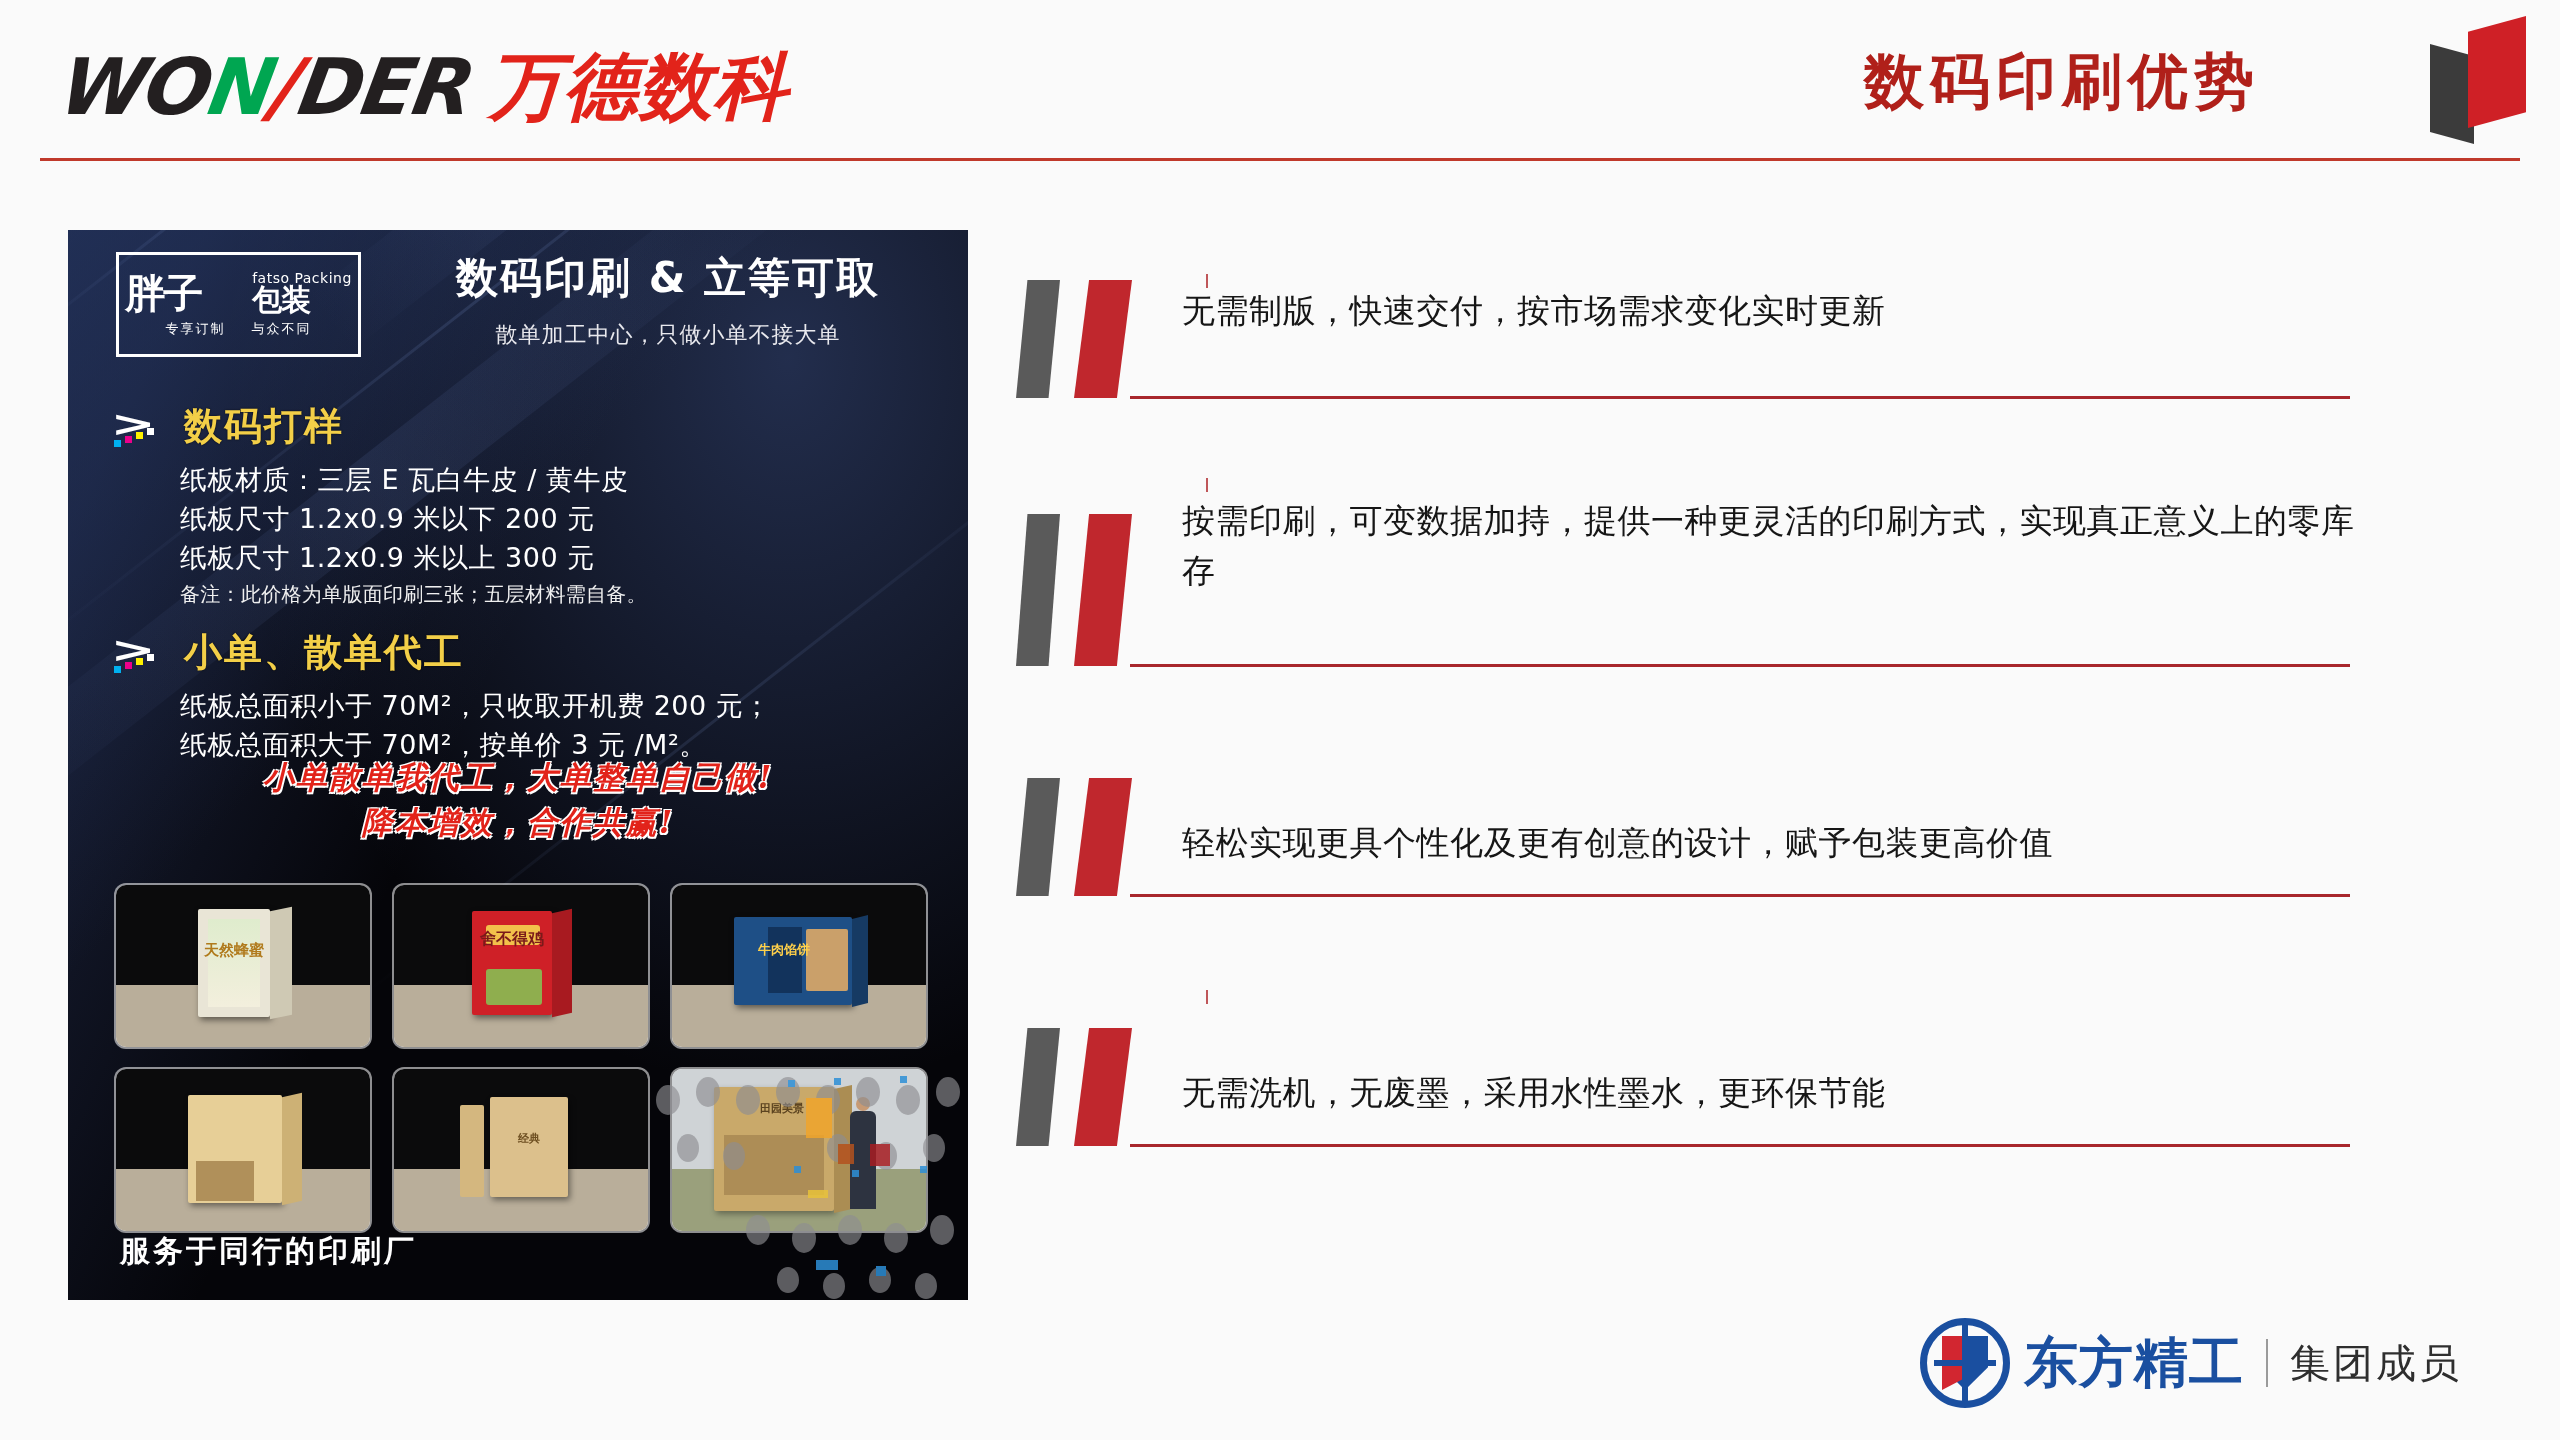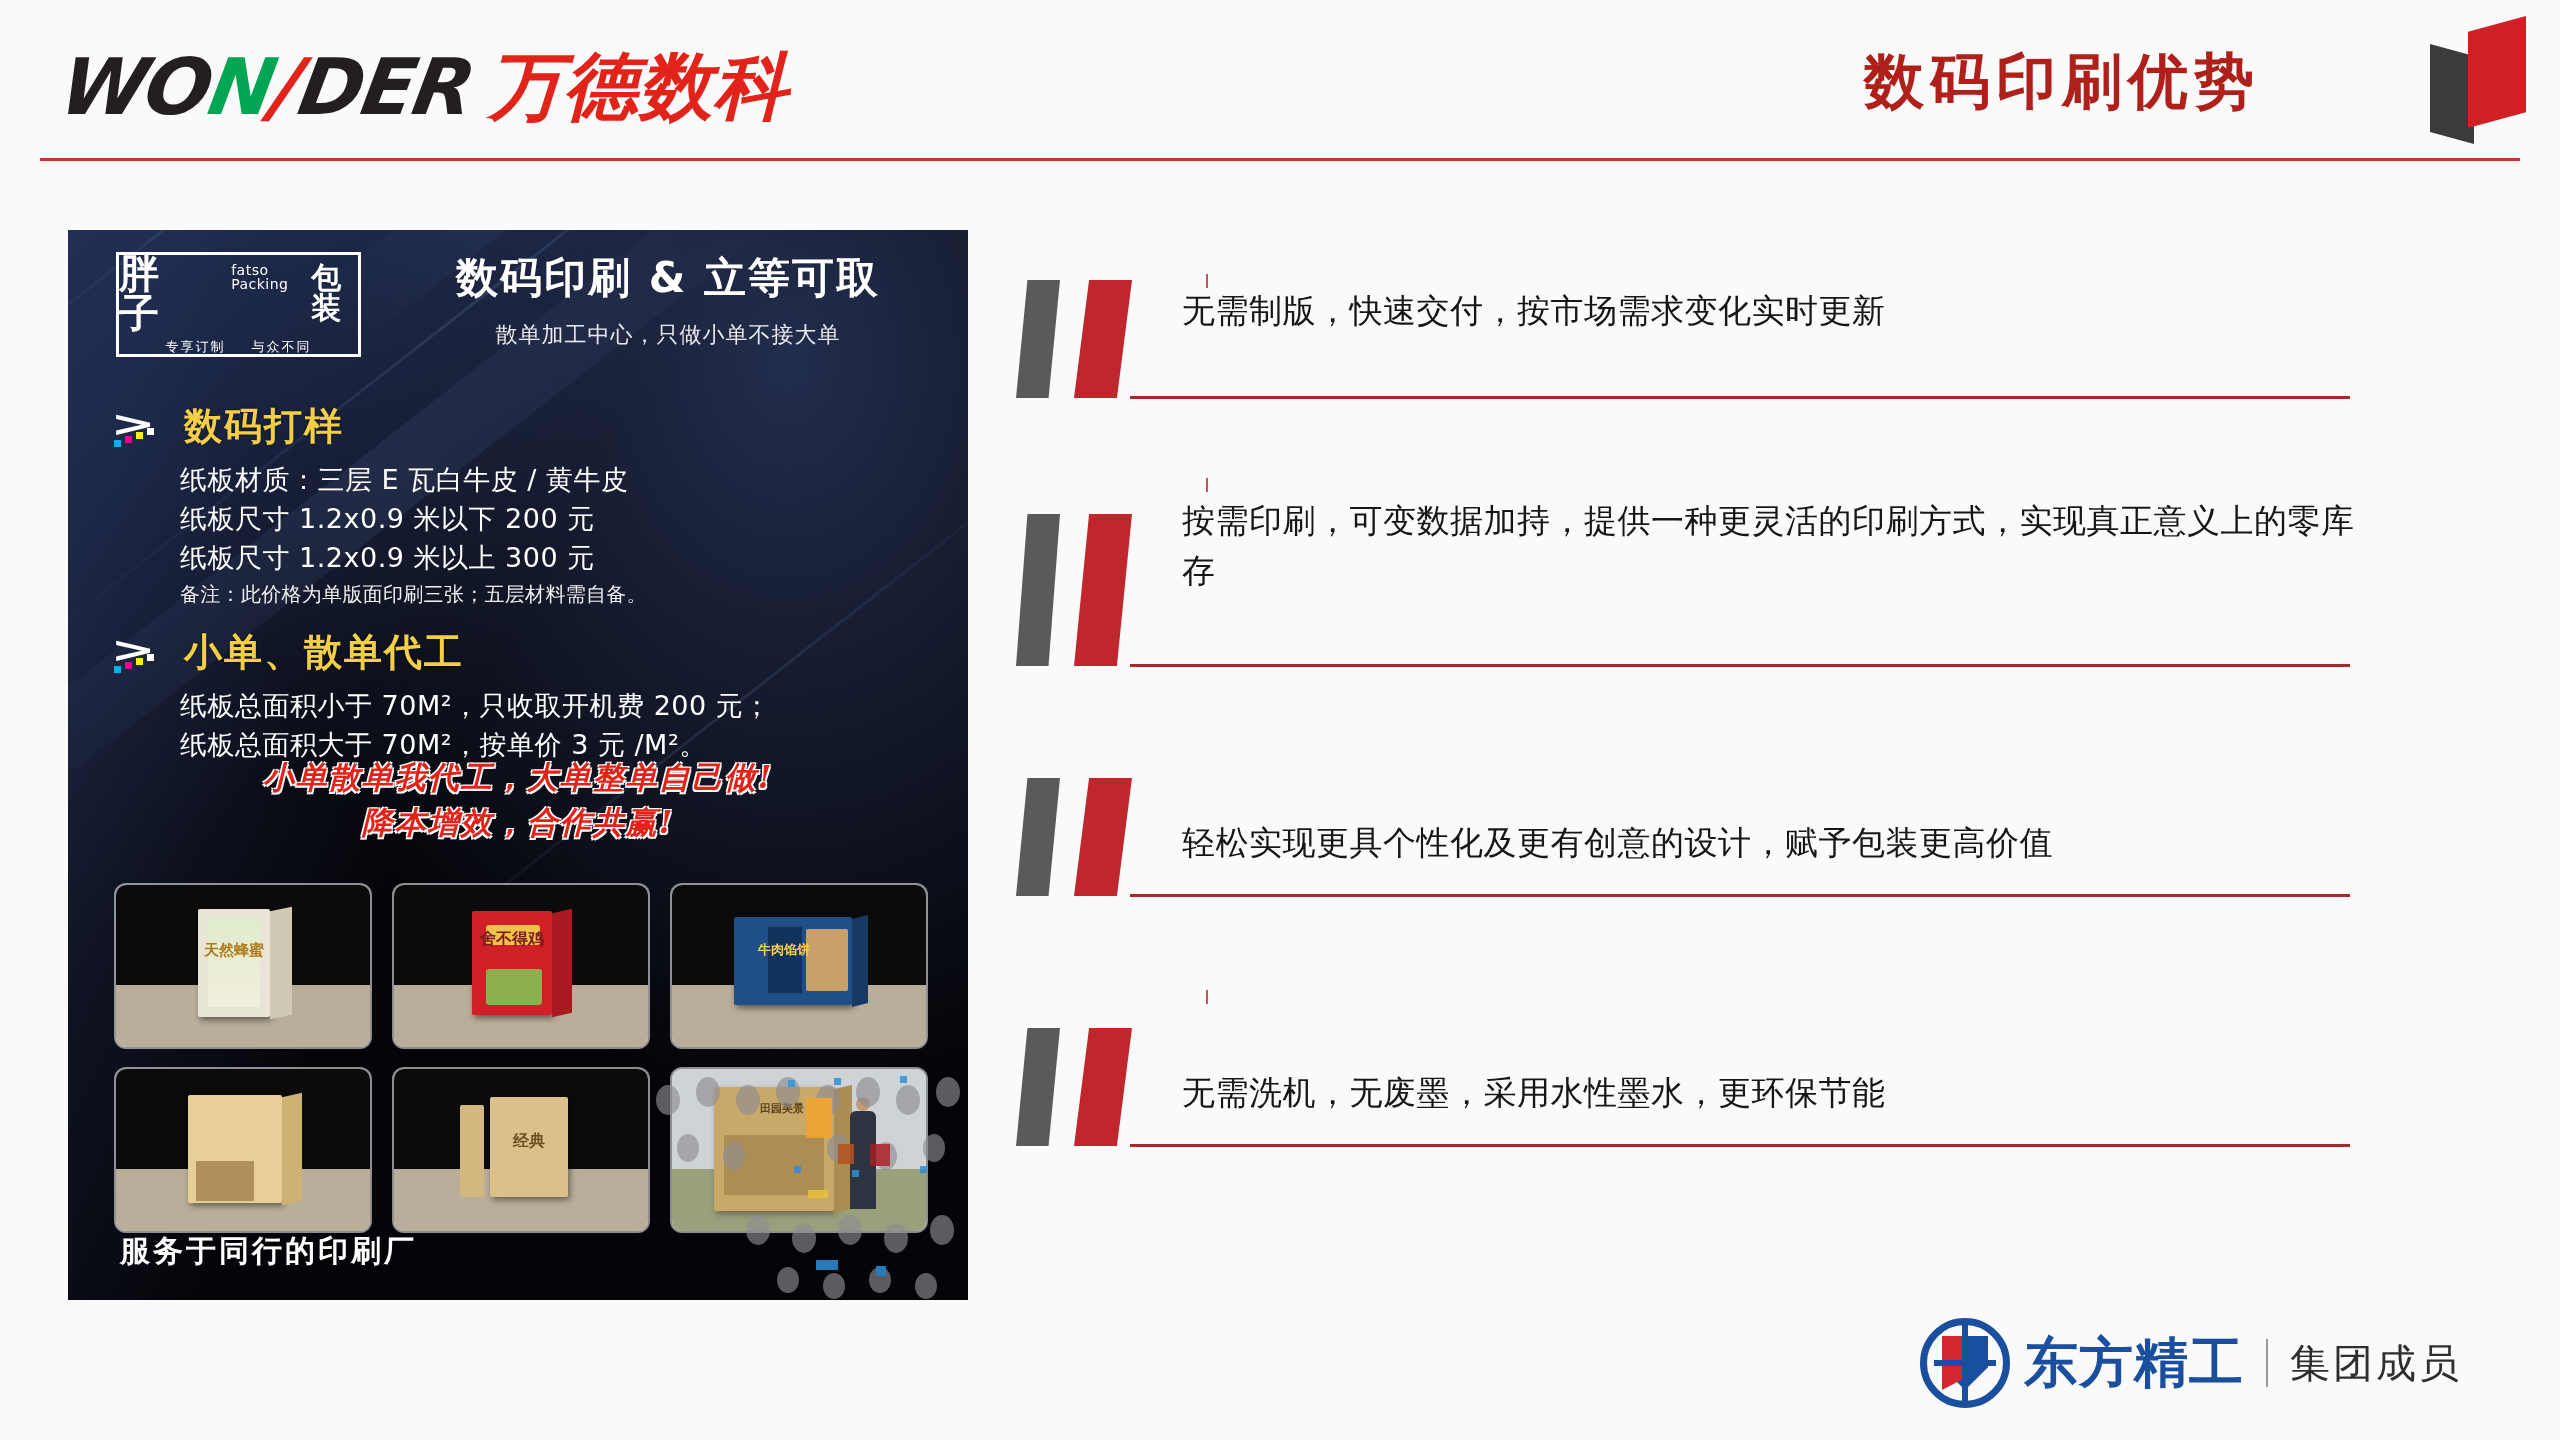--- a/index.html
+++ b/index.html
@@ -73,21 +73,21 @@
   #fatso-logo{
     position:absolute;left:48px;top:22px;width:245px;height:105px;
     border:3px solid #fff;box-sizing:border-box;
     display:flex;flex-direction:column;justify-content:center;align-items:center;
   }
   #fatso-logo .fl-row{display:flex;align-items:center;gap:45px;}
   #fatso-logo .fl-pz{
     font-family:"DejaVu Sans",sans-serif;font-weight:bold;font-size:40px;color:#fff;
     letter-spacing:-2px;line-height:1;
   }
-  #fatso-logo .fl-right{display:flex;flex-direction:row;margin-left:6px;line-height:1;}
+  #fatso-logo .fl-right{display:flex;flex-direction:column;margin-left:6px;line-height:1;}
   #fatso-logo .fl-en{font-size:14px;color:#fff;font-family:"DejaVu Sans",sans-serif;letter-spacing:.5px;}
   #fatso-logo .fl-bz{font-size:30px;color:#fff;font-weight:bold;font-family:"DejaVu Sans",sans-serif;letter-spacing:-1px;}
   #fatso-logo .fl-tag{
     margin-top:5px;display:flex;gap:26px;
     font-size:13px;color:#fff;letter-spacing:2px;font-family:"DejaVu Sans",sans-serif;
   }
   #poster-head-text{position:absolute;left:330px;top:24px;width:540px;text-align:center;}
   #poster-head-text .ph-main{
     font-family:"DejaVu Sans",sans-serif;font-weight:bold;color:#fff;
     font-size:42px;letter-spacing:2px;line-height:1.15;white-space:nowrap;
@@ -346,21 +346,21 @@
           <div style="position:absolute;left:80px;top:92px;width:58px;height:40px;background:#9d7b45;opacity:.75;"></div>
           <span class="cap" style="top:44px;font-size:12px;color:#7a5a2c;left:118px;"></span>
         </div>
       </div>
       <div class="pcard">
         <div class="scene">
             <div class="wall"></div>
             <div class="floor"></div>
           <div class="box" style="left:96px;top:28px;width:78px;height:100px;background:#dcc08c;box-shadow:2px 3px 6px rgba(0,0,0,.45);"></div>
           <div class="box" style="left:66px;top:36px;width:24px;height:92px;background:#d4b77f;"></div>
-          <span class="cap" style="top:62px;font-size:16px;color:#6e4f22;left:135px;">经典</span>
+          <span class="cap" style="top:62px;font-size:11px;color:#6e4f22;left:135px;">经典</span>
         </div>
       </div>
       <div class="pcard">
         <div class="scene">
             <div class="wall light"></div>
             <div class="floor" style="background:#9aa07c;"></div>
           <div class="box" style="left:42px;top:18px;width:120px;height:124px;background:#c9a96a;box-shadow:2px 3px 6px rgba(0,0,0,.35);">
             <div class="face-s" style="left:120px;width:18px;background:#ab8d53;transform:skewY(-12deg);"></div>
           </div>
           <div style="position:absolute;left:52px;top:66px;width:100px;height:60px;background:#9b7c4a;opacity:.6;"></div>

